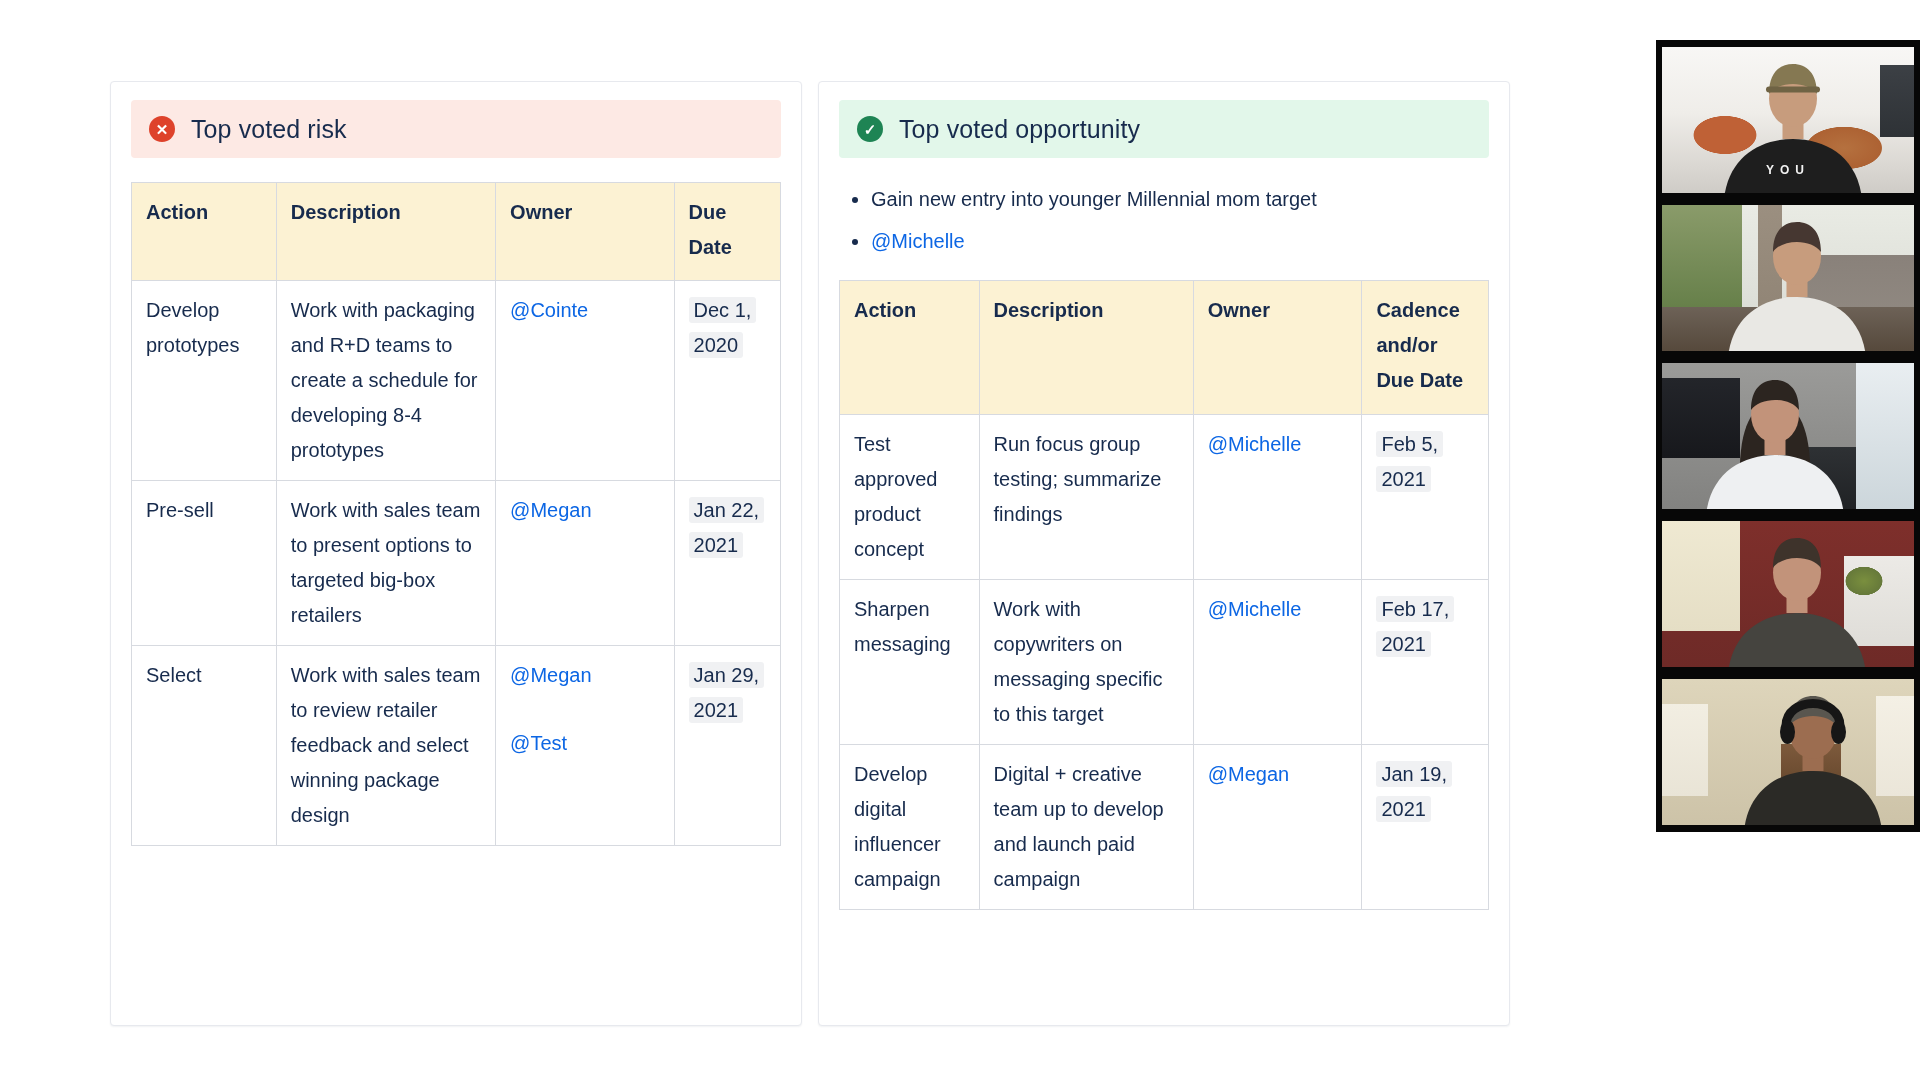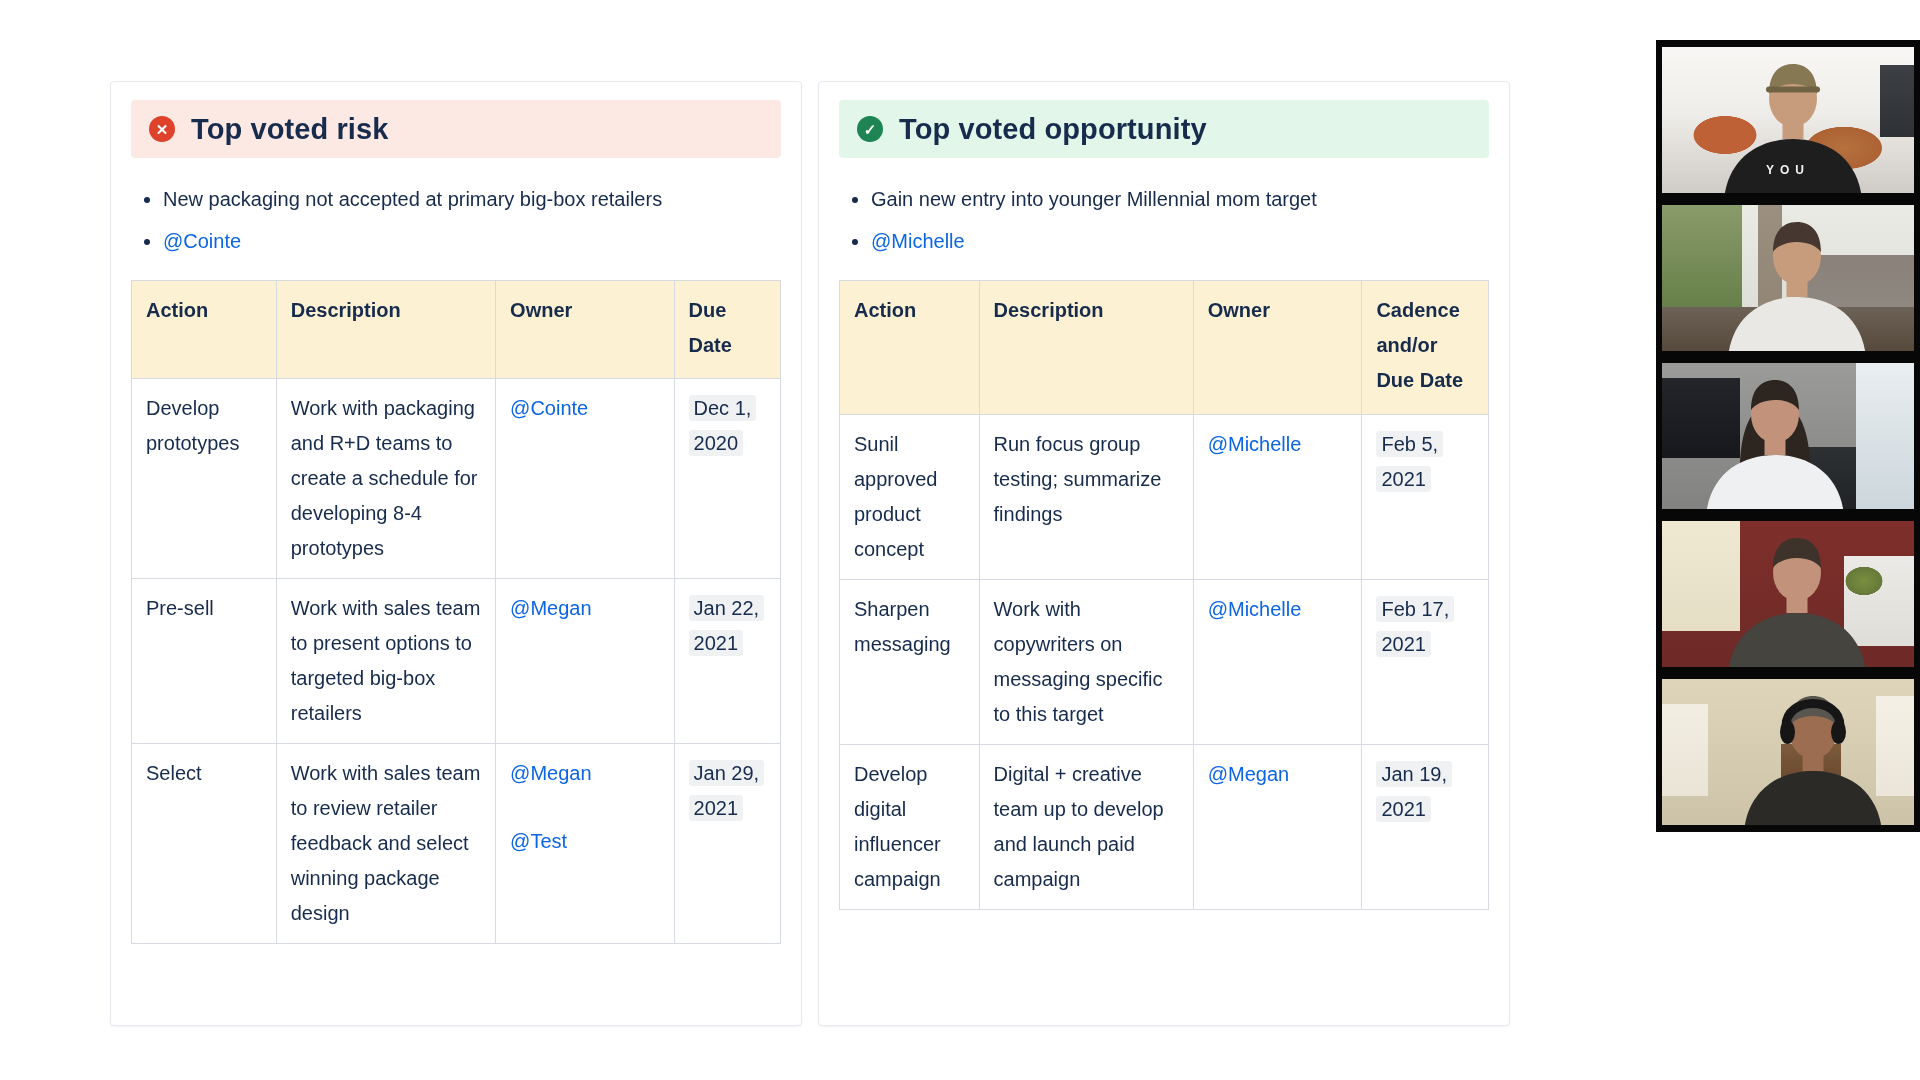--- a/index.html
+++ b/index.html
@@ -55,22 +55,22 @@
     color:#fff;
     font-size:15px;
     font-weight:bold;
     display:flex;align-items:center;justify-content:center;
     flex:0 0 auto;
     line-height:1;
   }
   .banner.risk-banner .banner-icon{background:var(--risk-icon);}
   .banner.opp-banner .banner-icon{background:var(--opp-icon);}
   .banner-title{
-    font-size:29px;
-    font-weight:bold;
+    font-size:25px;
+    font-weight:normal;
     letter-spacing:.1px;
   }
 
   ul.bullets{
     margin:26px 0 0 8px;
     padding-left:24px;
     font-size:20px;
     line-height:30px;
   }
   ul.bullets li{margin-bottom:12px;}
@@ -196,24 +196,20 @@
     <ellipse cx="43" cy="34" rx="5" ry="8" fill="var(--phones, transparent)"></ellipse>
     <ellipse cx="77" cy="34" rx="5" ry="8" fill="var(--phones, transparent)"></ellipse>
   </symbol>
 </svg>
 
 <section class="card risk">
   <div class="banner risk-banner">
     <span class="banner-icon">✕</span>
     <span class="banner-title">Top voted risk</span>
   </div>
-  <ul class="bullets">
-    <li><span>New packaging not accepted at primary big-box retailers</span></li>
-    <li><a class="mention">@Cointe</a></li>
-  </ul>
   <table class="actions risk-table">
     <colgroup>
         <col style="width:22.3%">
         <col style="width:33.8%">
         <col style="width:27.5%">
         <col style="width:16.4%">
       </colgroup>
     <thead>
       <tr>
         <th>Action</th>
@@ -273,21 +269,21 @@
     <thead>
       <tr>
         <th>Action</th>
         <th>Description</th>
         <th>Owner</th>
         <th>Cadence and/or Due Date</th>
       </tr>
     </thead>
     <tbody>
       <tr>
-        <td>Sunil approved product concept</td>
+        <td>Test approved product concept</td>
         <td>Run focus group testing; summarize findings</td>
         <td class="owner-cell">
           <a class="mention">@Michelle</a>
           <a class="mention"></a>
         </td>
         <td><span class="date-lozenge">Feb 5, 2021</span></td>
       </tr>
       <tr>
         <td>Sharpen messaging</td>
         <td>Work with copywriters on messaging specific to this target</td>

